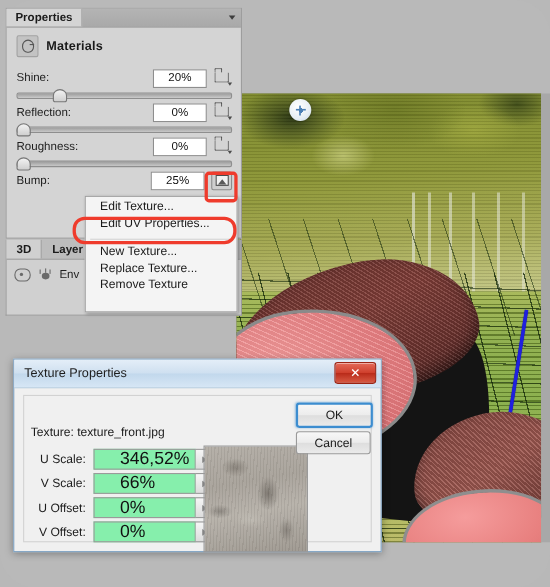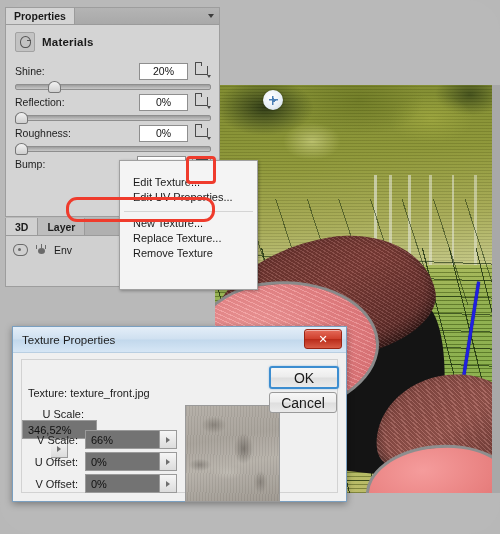--- a/index.html
+++ b/index.html
@@ -247,24 +247,23 @@
     content:"";position:absolute;left:0;top:0;width:14px;height:12px;
     background:
       linear-gradient(0deg,#6a6a6a 0 100%) 7px 0/1.2px 4px no-repeat,
       linear-gradient(45deg,#6a6a6a 0 100%) 2px 1px/1.2px 4px no-repeat,
       linear-gradient(-45deg,#6a6a6a 0 100%) 11px 1px/1.2px 4px no-repeat;
   }
   .env-label{font-size:10.5px;color:#1d1d1d;}
 
   
   .ctxmenu{
-    position:absolute;left:77px;top:160px;width:137px;height:102px;
+    position:absolute;left:77px;top:178px;width:137px;height:102px;
     background:#f4f4f4;border:1px solid #a0a0a0;box-shadow:1px 1px 3px rgba(0,0,0,.3);
-    padding:13px 0;
-    margin-left:42px;
+    padding:1px 0;
   }
   .mi{
     height:15px;display:flex;align-items:center;padding-left:13px;font-size:11px;color:#1a1a1a;
     cursor:default;
   }
   .misep{height:5px;border-bottom:1px solid #d4d4d4;margin:2px 4px 3px;}
   .hl-ring{
     position:absolute;left:66px;top:197px;width:143px;height:19px;
     border:3px solid #ef3b2c;border-radius:11px;pointer-events:none;
   }
@@ -302,22 +301,22 @@
     width:78px;height:18px;background:#fff;border:1px solid #9a9a9a;
     display:flex;align-items:center;padding-left:5px;font-size:11px;position:relative;
   }
   .combo .cv{flex:1;}
   .combo .carr{
     width:0;height:0;margin-right:6px;
     border-left:3.5px solid transparent;border-right:3.5px solid transparent;border-top:4px solid #333;
   }
   .texline{position:absolute;left:6px;top:27px;font-size:11px;color:#1c1c1c;}
   .numfield{
-    width:68px;height:17px;background:#737373;border:1px solid #9a9a9a;
-    display:flex;align-items:center;padding-left:5px;font-size:11px;color:#111;
+    width:68px;height:17px;background:#86efac;border:1px solid #9a9a9a;
+    display:flex;align-items:center;padding-left:23px;font-size:16px;color:#111;
   }
   .spin{
     width:16px;height:17px;border:1px solid #9a9a9a;border-left:none;
     background:linear-gradient(180deg,#f6f6f6,#dcdcdc);
     display:flex;align-items:center;justify-content:center;cursor:pointer;
   }
   .spin i{
     width:0;height:0;border-top:3px solid transparent;border-bottom:3px solid transparent;
     border-left:4px solid #6e6e6e;display:block;
   }
@@ -330,21 +329,21 @@
       radial-gradient(ellipse 22px 10px at 45% 70%,rgba(200,196,188,.5) 0%,rgba(200,196,188,0) 70%),
       radial-gradient(ellipse 10px 16px at 80% 80%,rgba(80,74,68,.4) 0%,rgba(80,74,68,0) 70%),
       radial-gradient(ellipse 16px 9px at 15% 62%,rgba(60,55,50,.35) 0%,rgba(60,55,50,0) 70%),
       linear-gradient(170deg,#b3aea6 0%,#a8a29a 35%,#b6b1a9 60%,#9d978f 100%);
   }
   .preview:after{
     content:"";position:absolute;inset:0;
     background:repeating-linear-gradient(93deg,rgba(0,0,0,.05) 0 1px,rgba(255,255,255,.04) 1px 3px);
   }
   .dbtn{
-    position:absolute;width:66px;height:19px;font-size:14px;color:#1a1a1a;
+    position:absolute;width:66px;height:19px;font-size:11px;color:#1a1a1a;
     display:flex;align-items:center;justify-content:center;cursor:pointer;
     background:linear-gradient(180deg,#f7f7f7 0%,#ececec 48%,#dedede 52%,#eaeaea 100%);
     border:1px solid #9a9a9a;border-radius:3px;
   }
   .dbtn.default{border:2px solid #3c8dd0;box-shadow:0 0 2px rgba(60,141,208,.55);}
 </style>
 </head>
 <body>
 
 <div id="root">
@@ -480,21 +479,21 @@
 
     <div class="dlg-body">
       <div class="dlg-inner">
 
 
         <div class="texline">
           <span>Texture:</span>
           <span>texture_front.jpg</span>
         </div>
 
-        <div class="frow" style="left:0;top:48px;flex-direction:column;">
+        <div class="frow" style="left:0;top:48px;">
           <span class="flabel">U Scale:</span>
           <span class="numfield">346,52%</span>
           <span class="spin">
               <i></i>
             </span>
         </div>
 
         <div class="frow" style="left:0;top:70px;">
           <span class="flabel">V Scale:</span>
           <span class="numfield">66%</span>

